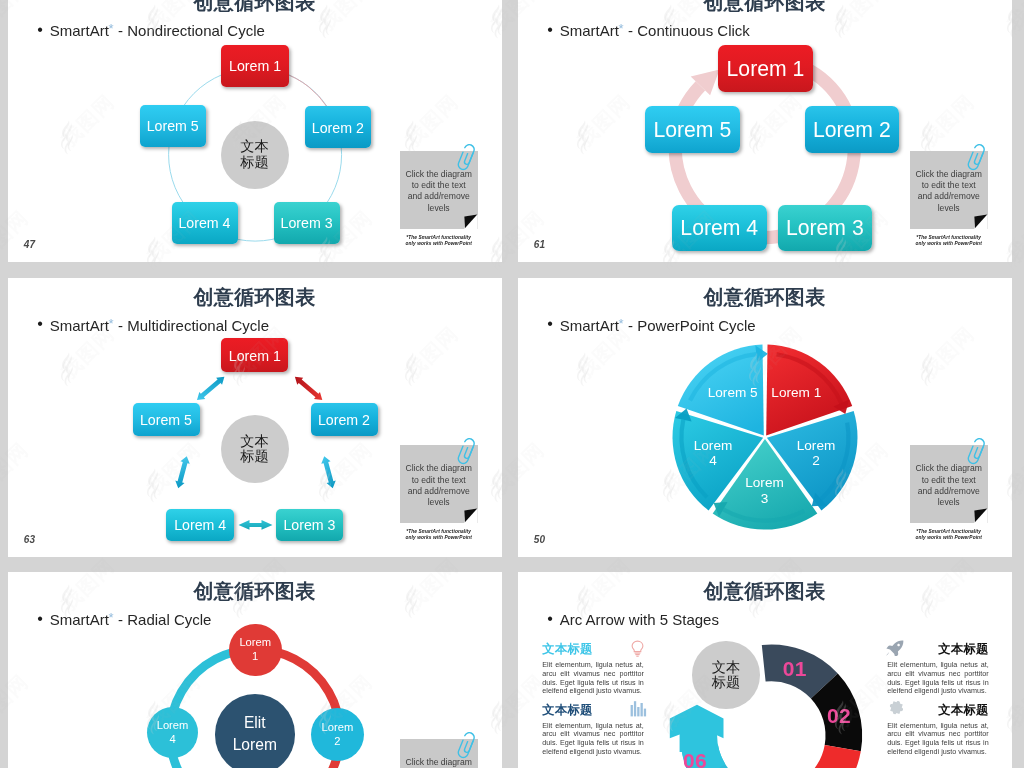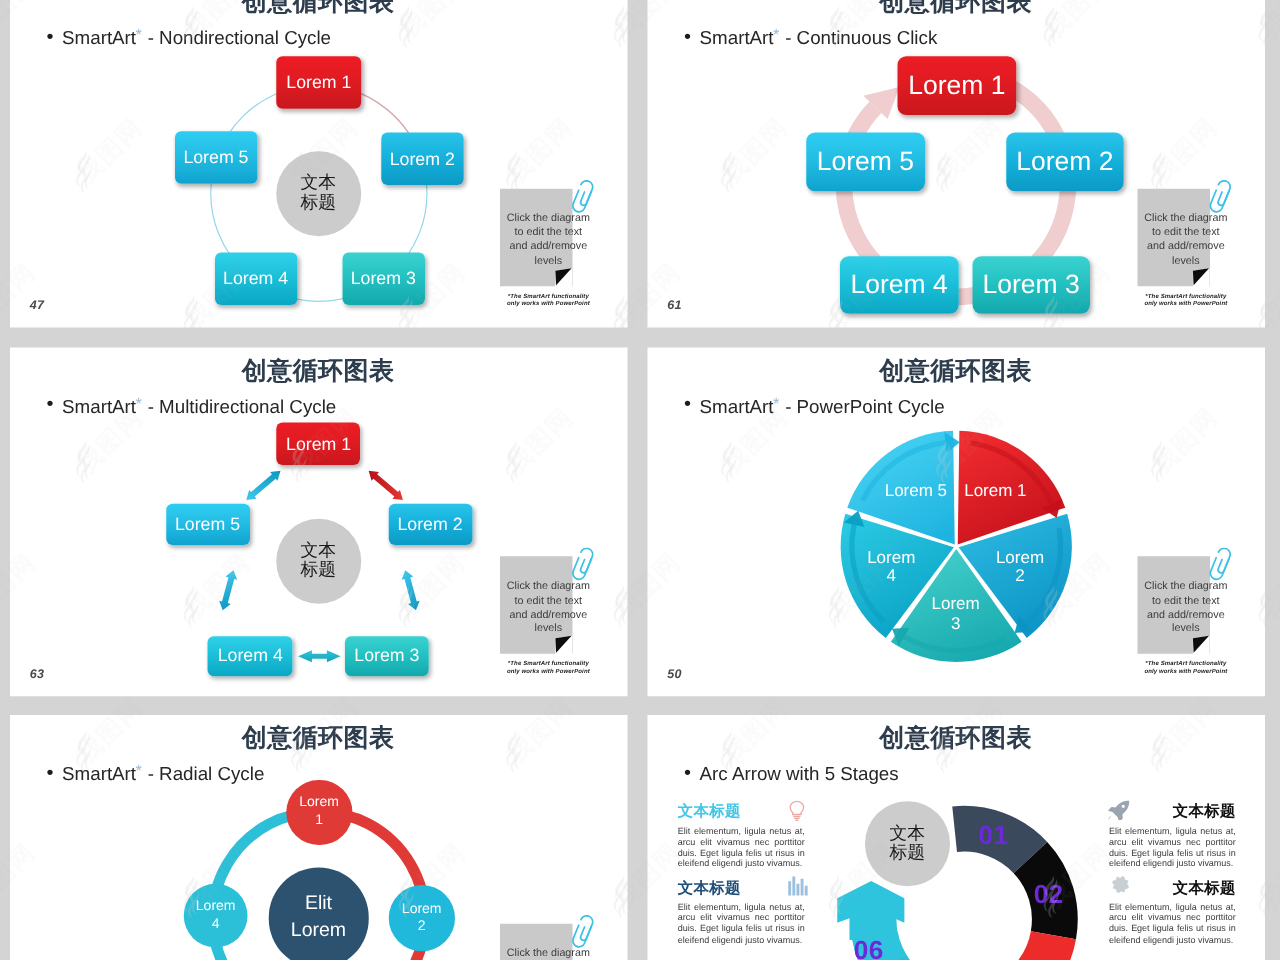--- a/index.html
+++ b/index.html
@@ -18,21 +18,21 @@
          font-size:20px;font-weight:bold;color:#2e3d4e;letter-spacing:0.35px;
          line-height:20px;font-family:"Liberation Sans",sans-serif;}
   .subtitle{position:absolute;left:42.2px;top:40.2px;font-size:15px;color:#262626;
             white-space:nowrap;line-height:15px;}
   .subtitle .bullet{position:absolute;left:-12.5px;top:-1.5px;font-size:16px;color:#1c1c1c;}
   .subtitle .star{color:#93bcdd;font-size:13px;position:relative;top:-3px;left:-0.5px;}
   .pagenum{position:absolute;left:16.3px;top:257.3px;font-size:10px;color:#4a4a4a;
            font-style:italic;font-weight:bold;letter-spacing:.2px;line-height:10px;}
 
   
-  .note{position:absolute;width:58px;height:78px;background:#c9c9c9;}
+  .note{position:absolute;width:78px;height:78px;background:#c9c9c9;}
   .note .txt{position:absolute;left:2px;top:18.2px;width:74px;text-align:center;
              font-size:8.6px;line-height:11.3px;color:#3d3d3d;}
   .note .fold{position:absolute;right:0;bottom:-1px;width:15px;height:15px;overflow:visible;}
   .notefoot{position:absolute;width:96px;text-align:center;font-size:4.8px;
             line-height:6.1px;color:#1a1a1a;font-style:italic;font-weight:bold;letter-spacing:.1px;}
   .clip{position:absolute;}
 
   
   .rbox{position:absolute;border-radius:5px;display:flex;align-items:center;
         justify-content:center;color:#ffffff;font-size:14.2px;padding-top:1px;box-sizing:border-box;
@@ -50,21 +50,21 @@
   .wm{position:absolute;width:62px;height:80px;}
   .wm .flame{position:absolute;left:0;top:40px;}
   .wm .wtext{position:absolute;left:19px;top:46px;transform:rotate(-45deg);transform-origin:0 100%;
              font-size:20px;font-weight:bold;color:rgba(180,180,180,0.055);white-space:nowrap;
              letter-spacing:1.5px;font-family:"Liberation Sans",sans-serif;}
 
   .pielabel{position:absolute;width:64px;text-align:center;color:#fff;font-size:13.6px;
             line-height:15.5px;}
   .rcircle{position:absolute;border-radius:50%;display:flex;align-items:center;
            justify-content:center;text-align:center;color:#fff;line-height:1.30;}
-  .stagenum{position:absolute;width:40px;text-align:center;color:#6d28d9;
+  .stagenum{position:absolute;width:40px;text-align:center;color:#ec4899;
             font-size:21px;line-height:21px;font-weight:bold;letter-spacing:.3px;}
   .tblock{position:absolute;width:101.5px;}
   .tblock .th{font-size:12.3px;font-weight:bold;line-height:12.3px;margin-bottom:5.5px;letter-spacing:.3px;}
   .tblock .tb{font-size:7.2px;line-height:8.7px;color:#3c3c3c;text-align:justify;}
   .tblock.right{text-align:right;}
   .tblock.right .tb{text-align:justify;}
   .ticon{position:absolute;}
 </style>
 </head>
 <body>

